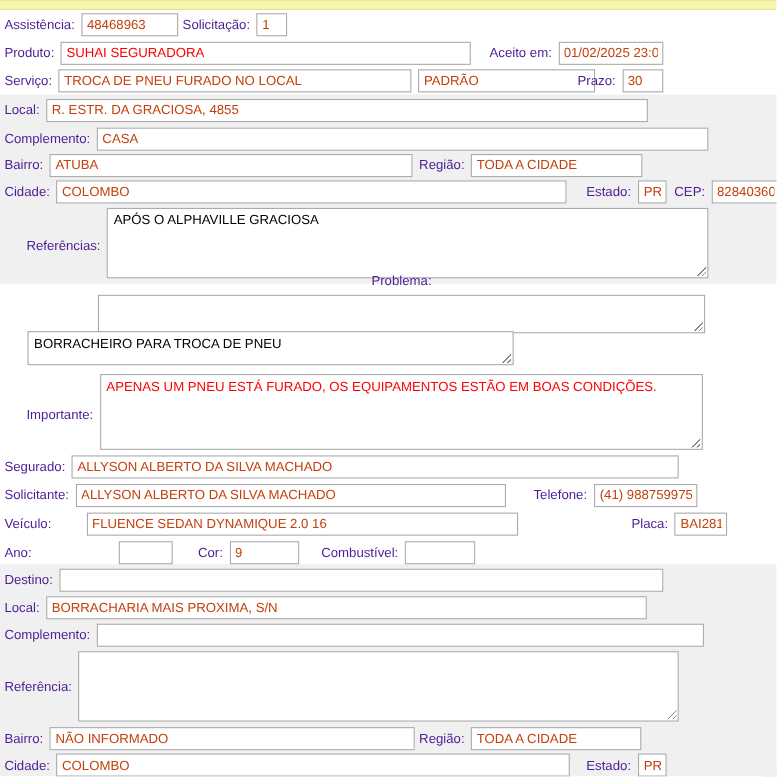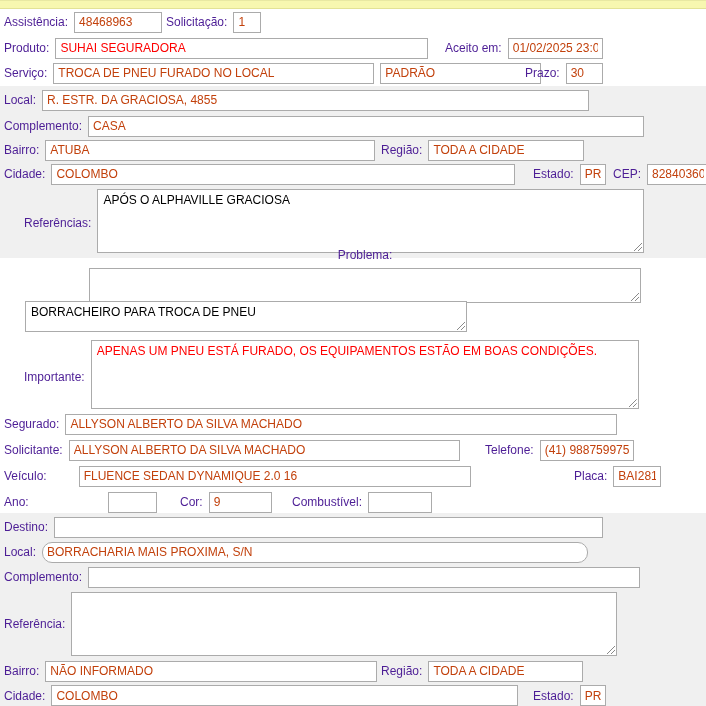--- a/index.html
+++ b/index.html
@@ -98,21 +98,21 @@
   .w-veiculo  { width:392px; }
   .grp-placa  { left:570px; }
   .w-placa    { width:48px; }
   .grp-anoinp { left:104px; }
   .w-ano      { width:49px; }
   .grp-cor    { left:176px; }
   .w-cor      { width:63px; }
   .grp-comb   { left:288px; }
   .w-comb     { width:64px; }
   .w-destino  { width:549px; }
-  .w-local2   { width:546px;border-radius:10px; }
+  .w-local2   { width:546px; }
   .w-compl2   { width:552px; }
   .ta-ref2    { width:546px; height:64px; }
   .w-bairro2  { width:332px; }
   .w-regiao2  { width:155px; }
   .w-cidade2  { width:467px; }
 </style>
 </head>
 <body>
 
 <div class="band" id="band-yellow"></div>

